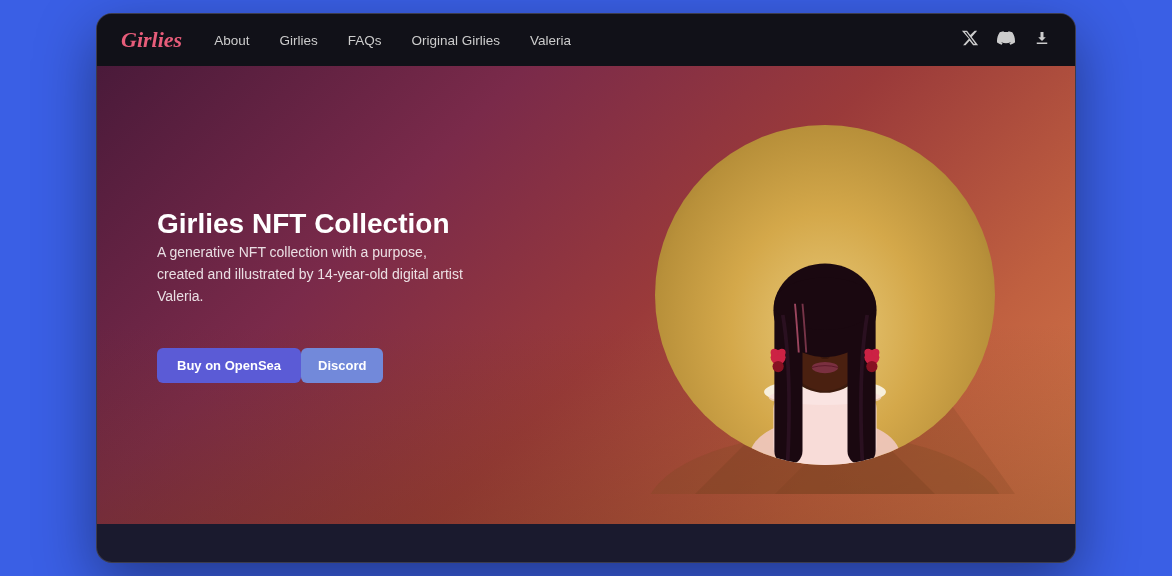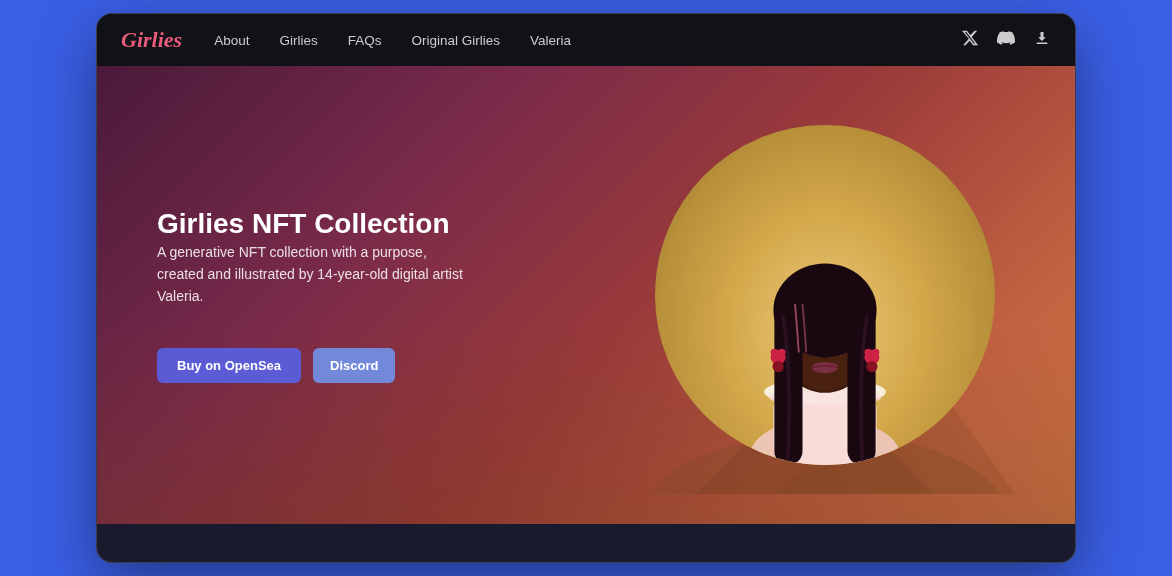--- a/index.html
+++ b/index.html
@@ -122,21 +122,20 @@
     .hero-subtitle {
       color: rgba(255,255,255,0.85);
       font-size: 14px;
       line-height: 1.6;
       margin-bottom: 40px;
       max-width: 320px;
     }
 
     .hero-buttons {
       display: flex;
-      gap: 12px;
     }
 
     .btn-opensea {
       background: #5b5bd6;
       color: white;
       border: none;
       padding: 10px 20px;
       border-radius: 6px;
       font-size: 13px;
       font-weight: 600;

